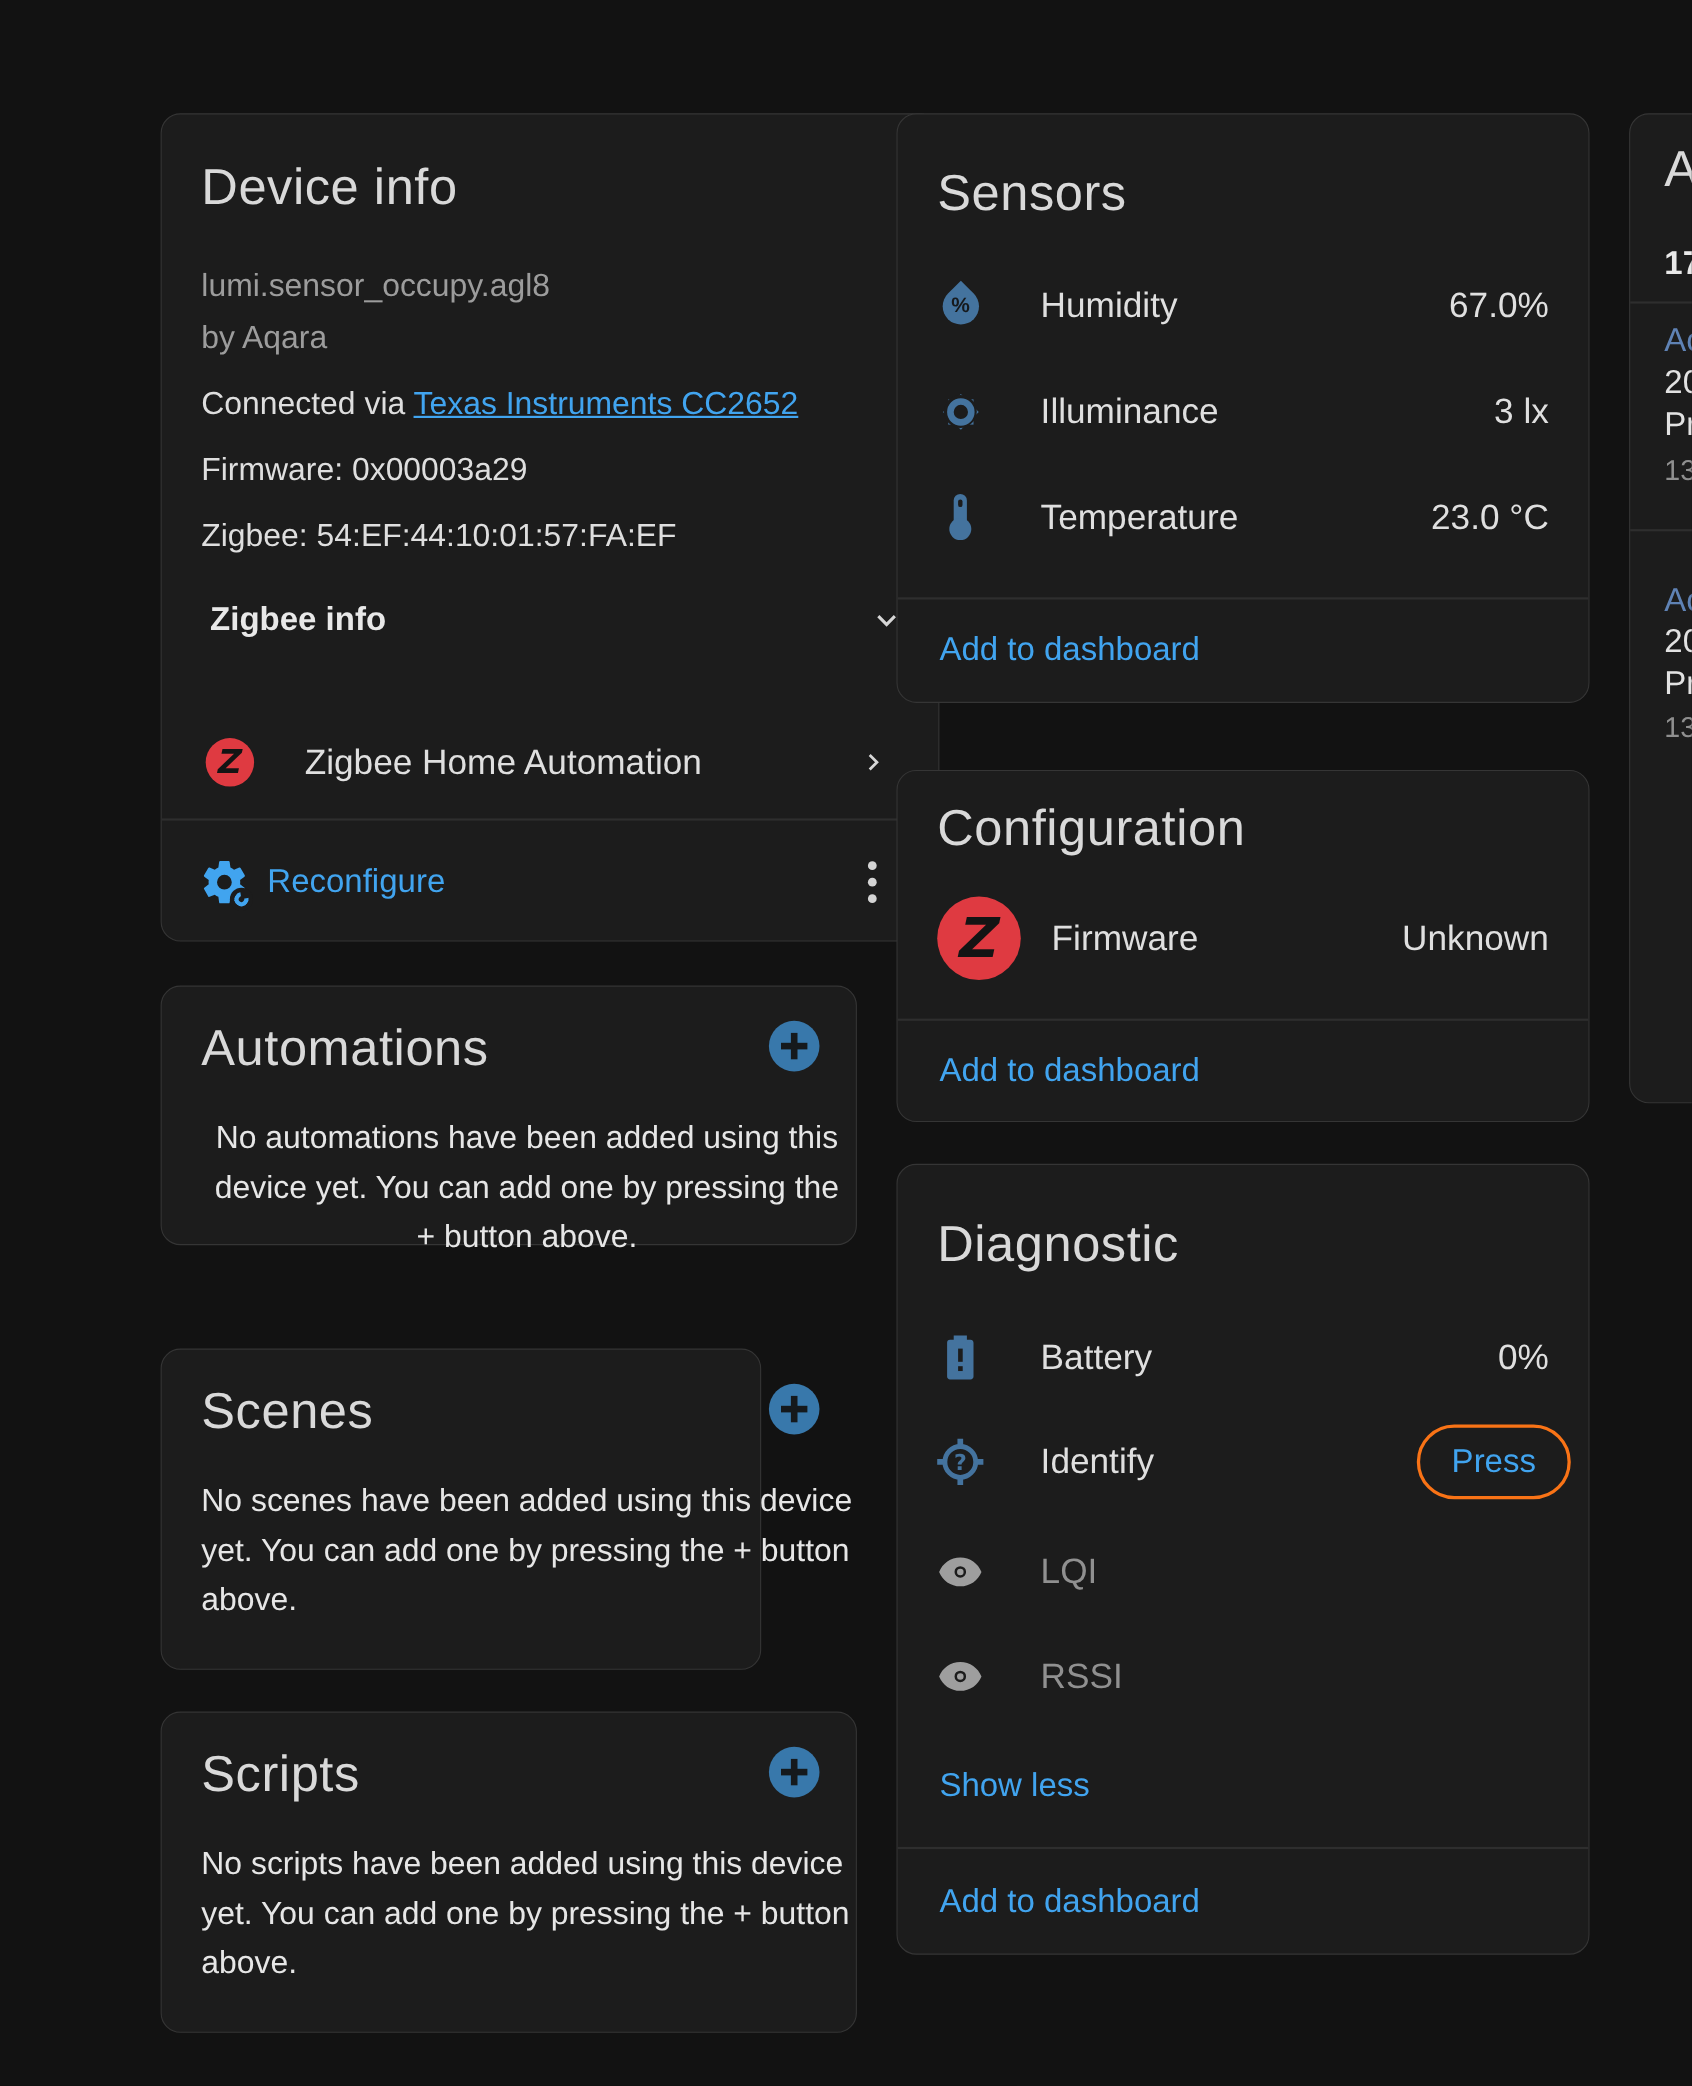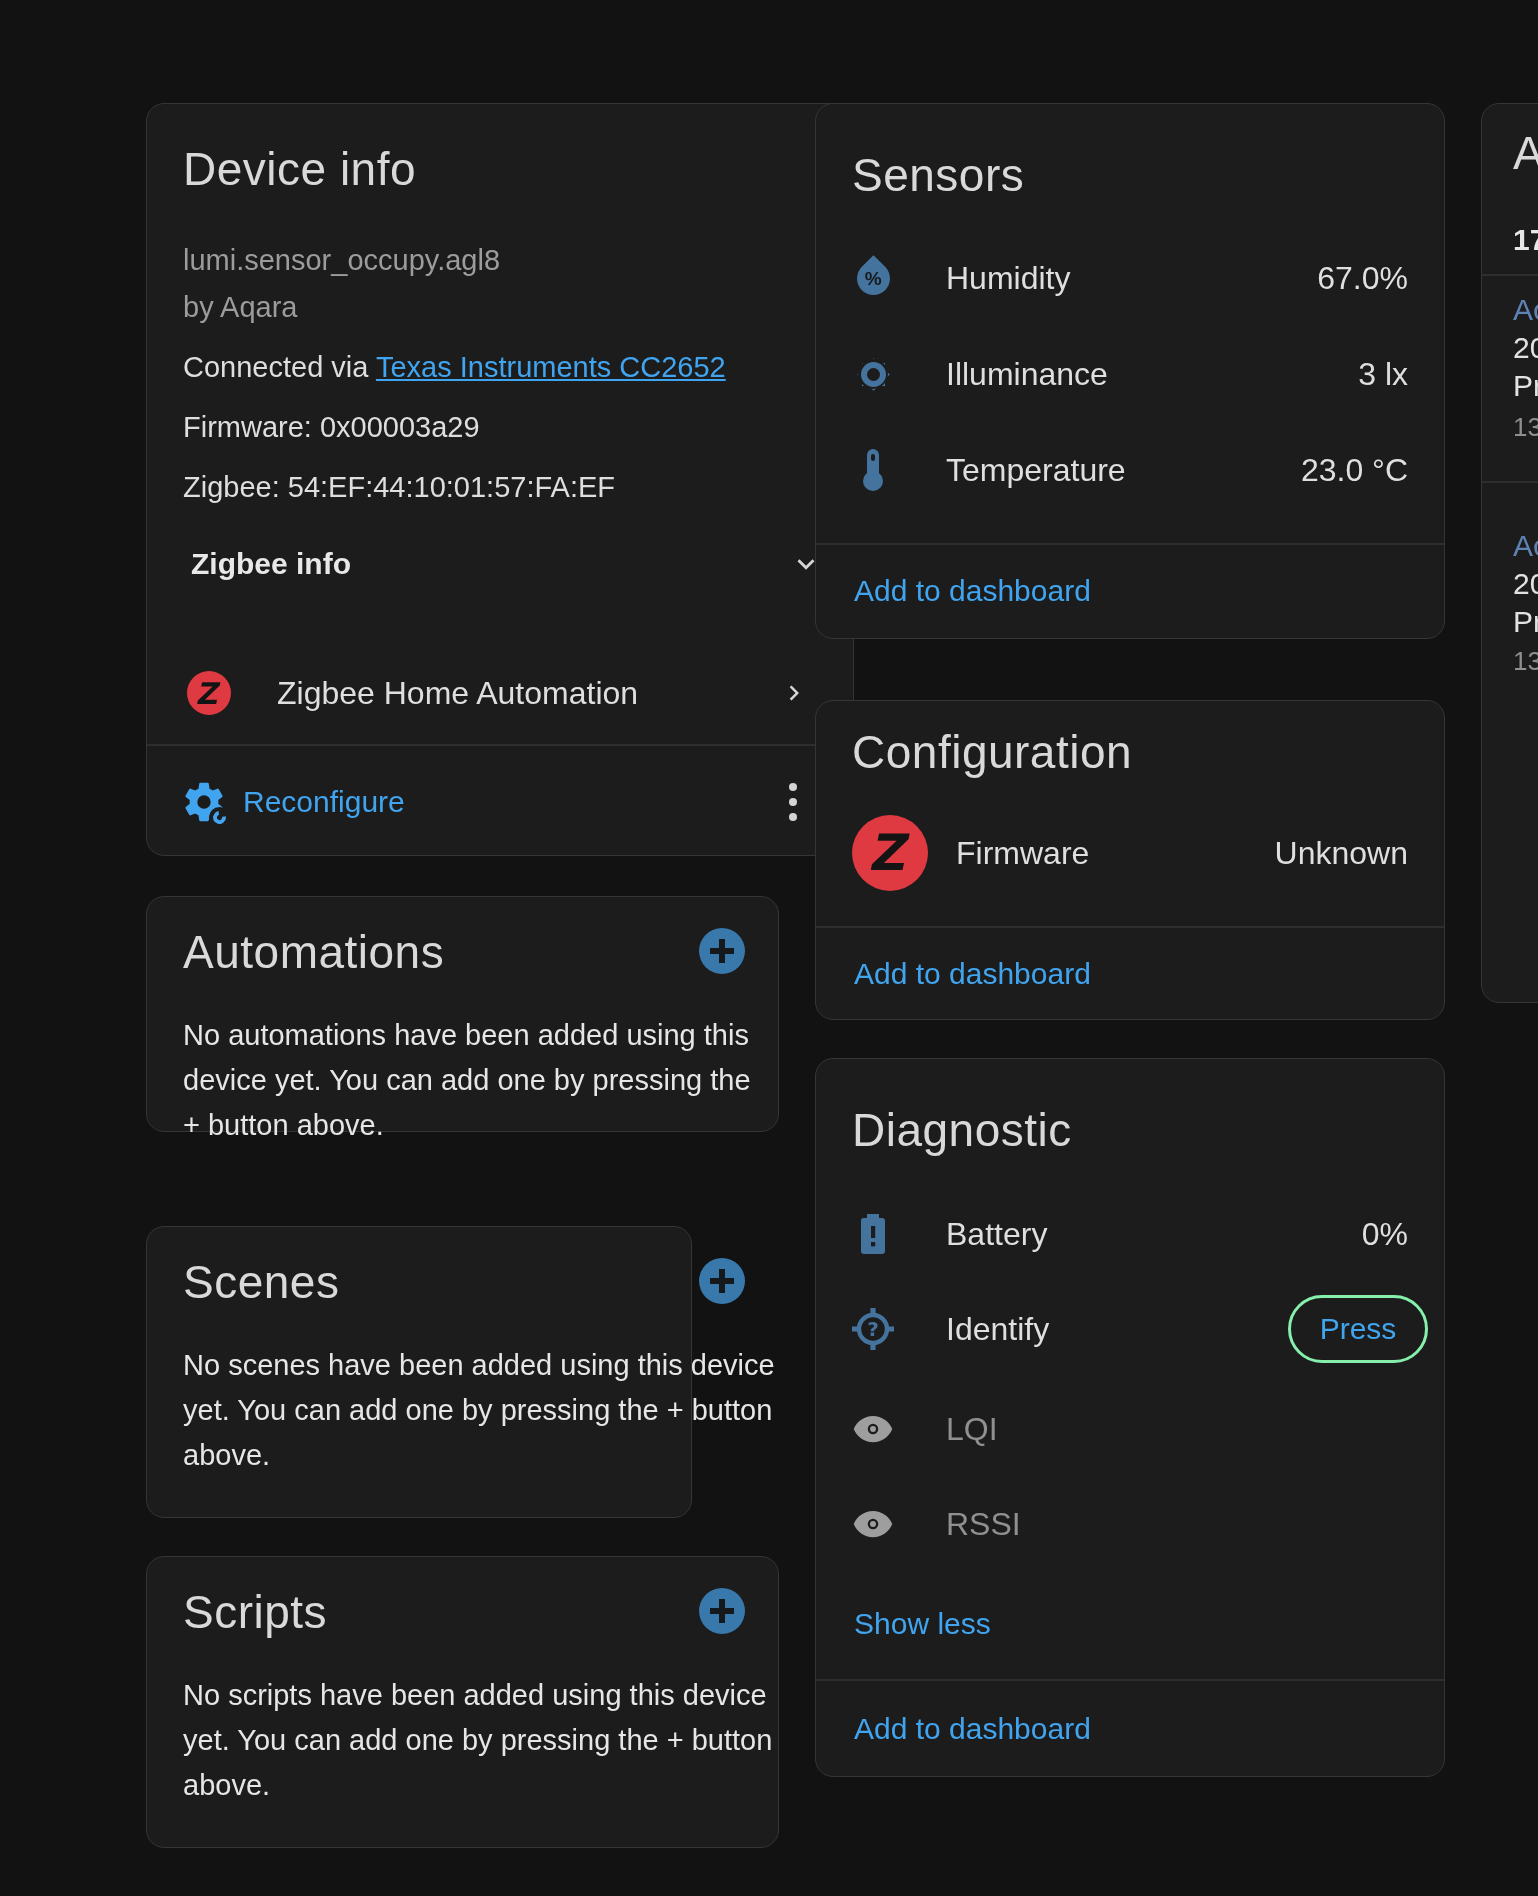--- a/index.html
+++ b/index.html
@@ -43,21 +43,21 @@
   .plus-btn::before,.plus-btn::after{content:'';position:absolute;background:#15191c;left:50%;top:50%;}
   .plus-btn::before{width:24px;height:6px;margin:-3px 0 0 -12px;}
   .plus-btn::after{width:6px;height:24px;margin:-12px 0 0 -3px;}
   .empty-text{position:absolute;left:36px;top:116px;width:592px;font-size:29px;line-height:45px;color:#e6e6e6;}
   .gear-wrap{position:relative;width:46px;height:46px;}
   .gear-wrap svg{width:46px;height:46px;fill:#41a4ef;}
   .gear-refresh{position:absolute;right:-3px;bottom:-3px;width:21px;height:21px;background:#1c1c1c;border-radius:50%;}
   .gear-refresh::before{content:'';position:absolute;inset:4px;border:4px solid #41a4ef;border-top-color:transparent;border-radius:50%;transform:rotate(35deg);}
   .menu-dots{position:absolute;right:56px;top:50%;transform:translateY(-50%);display:flex;flex-direction:column;gap:7px;cursor:pointer;}
   .menu-dots i{width:8px;height:8px;border-radius:50%;background:#d4d4d4;}
-  .press-btn{position:absolute;right:16px;top:236px;width:140px;height:68px;border:3px solid #86efac;border-radius:34px;
+  .press-btn{position:absolute;right:16px;top:236px;width:140px;height:68px;border:3px solid #f97316;border-radius:34px;
              display:flex;align-items:center;justify-content:center;font-size:30px;font-weight:500;color:#41a4ef;box-sizing:border-box;cursor:pointer;}
   .eye-svg{width:52px;height:42px;}
   
   .act-line{position:absolute;left:31px;font-size:30px;line-height:36px;white-space:nowrap;color:#e2e2e2;}
   .act-link{color:#5f82b4;}
   .act-time{font-size:26px;color:#8f8f8f;}
 </style>
 </head>
 <body>
 
@@ -102,21 +102,21 @@
       <span style="font-size:30px;font-weight:500;color:#41a4ef;">Reconfigure</span>
     </div>
     <div class="menu-dots">
         <i></i>
         <i></i>
         <i></i>
       </div>
   </div>
 </div>
 
-<div class="card" style="left:146px;top:896px;width:633px;height:236px;">
+<div class="card" style="left:146px;top:896px;width:633px;height:236px;text-align:center;">
   <div class="card-title" style="top:28px;">Automations</div>
   <div class="plus-btn" style="left:552px;top:31px;"></div>
   <div class="empty-text">No automations have been added using this device yet. You can add one by pressing the + button above.</div>
 </div>
 
 <div class="card" style="left:146px;top:1226px;width:546px;height:292px;">
   <div class="card-title" style="top:28px;">Scenes</div>
   <div class="plus-btn" style="left:552px;top:31px;"></div>
   <div class="empty-text">No scenes have been added using this device yet. You can add one by pressing the + button above.</div>
 </div>

